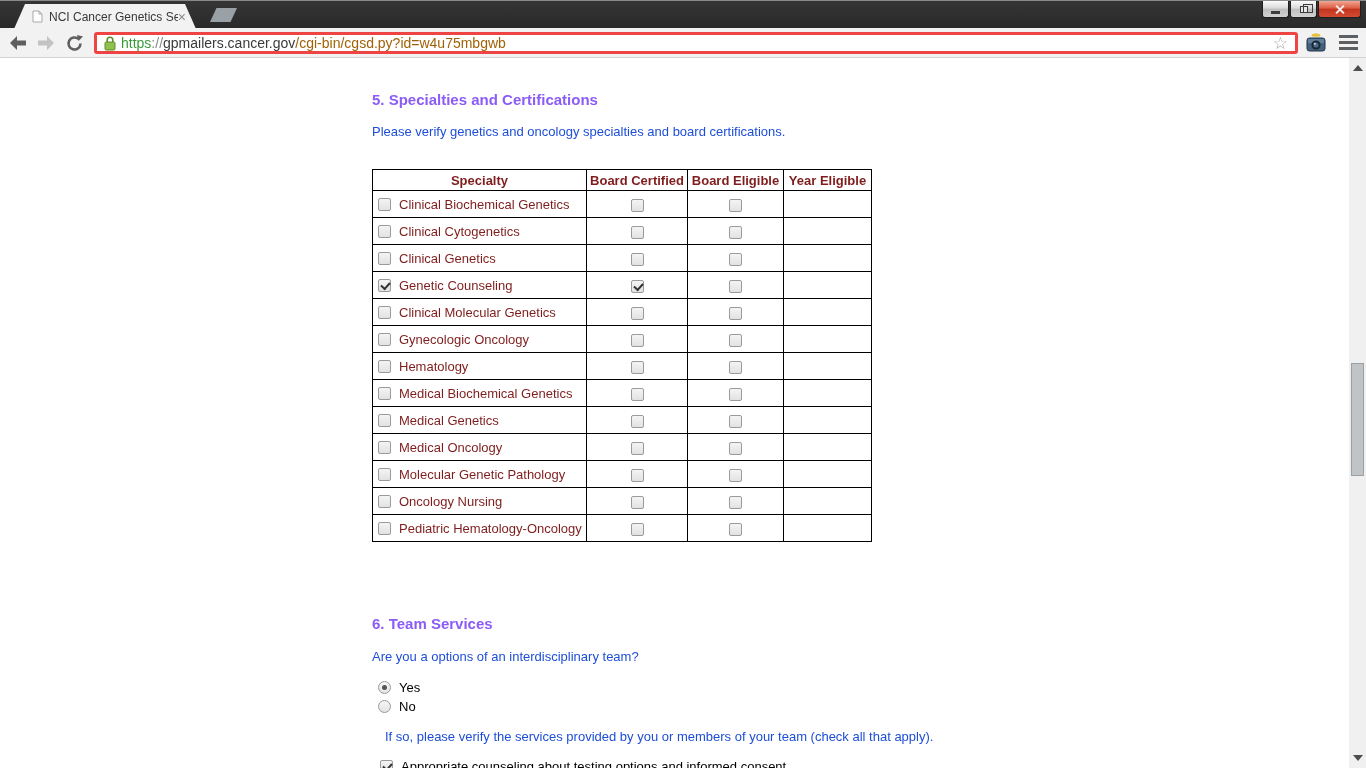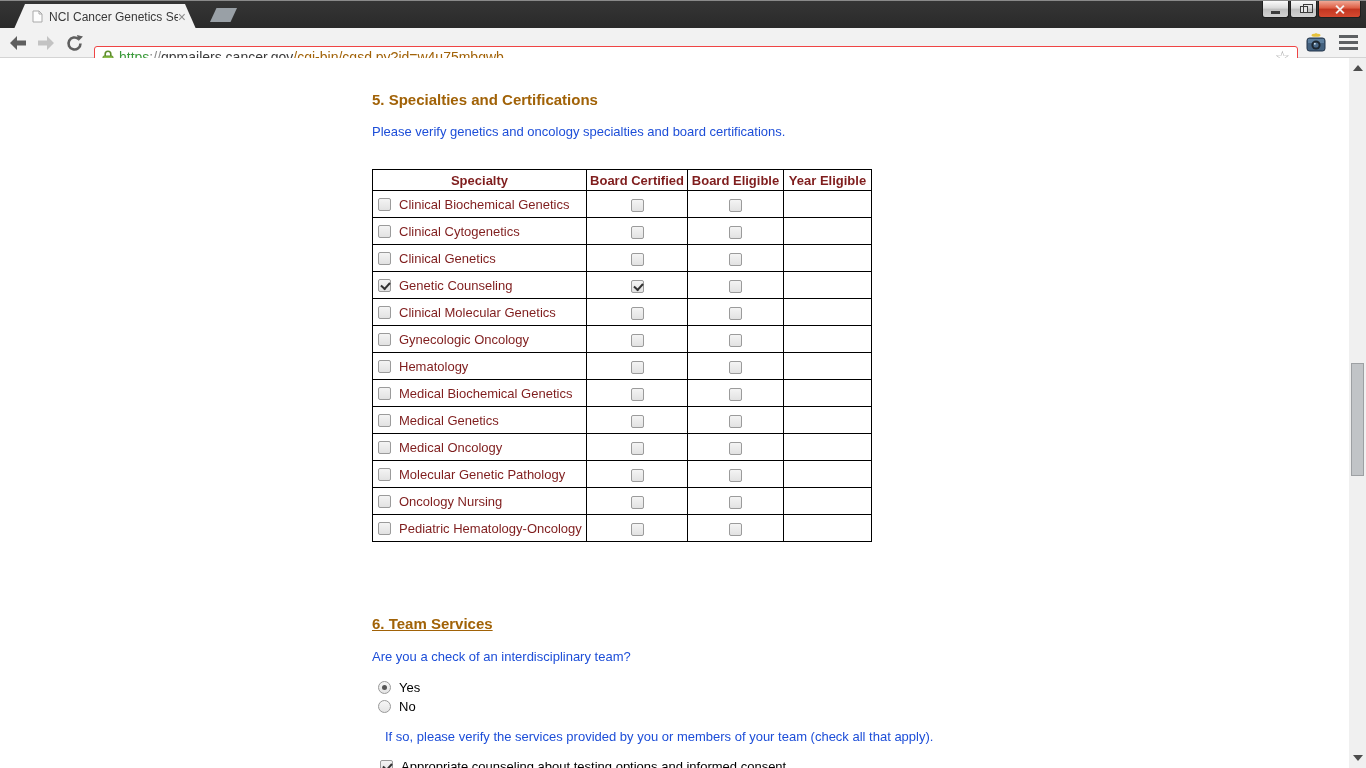--- a/index.html
+++ b/index.html
@@ -35,41 +35,41 @@
                    width:2px; height:11px; background:#f4efee; }
   .glyph-x::before { transform:rotate(45deg); }
   .glyph-x::after  { transform:rotate(-45deg); }
 
   .toolbar { position:relative; height:30px; background:#f2f2f2;
              border-bottom:1px solid #d4d4d4; }
   .nav-btn { position:absolute; top:5px; width:20px; height:20px;
              display:flex; align-items:center; justify-content:center; }
   .nav-back { left:8px; } .nav-fwd { left:36px; } .nav-reload { left:64px; }
   .omnibox { position:absolute; left:94px; top:4px; width:1204px; height:22px;
-             background:#fff; border:1px solid #ef4444; border-radius:3px;
-             display:flex; align-items:center; padding:0 7px; font-size:14px;margin-top:14px; }
+             background:#fff; border:3px solid #ef4444; border-radius:3px;
+             display:flex; align-items:center; padding:0 7px; font-size:14px; }
   .lock { flex:none; margin-right:5px; }
   .u-scheme { color:#3a9a3a; }
   .u-sep    { color:#8a8a8a; }
   .u-host   { color:#3a3a3a; }
   .u-path   { color:#a16207; }
   .star { margin-left:auto; color:#a6a6a6; font-size:17px; line-height:1; }
   .ext-camera { position:absolute; right:38px; top:4px; width:24px; height:22px; }
   .menu-btn { position:absolute; right:8px; top:7px; width:19px; height:16px; }
   .menu-btn span { display:block; width:19px; height:3px; background:#5d6063;
                    margin-bottom:3px; }
 
   
   .content { position:relative; width:1366px; height:710px; background:#fff;
              overflow:hidden; }
   .form-area { position:absolute; left:372px; top:0; width:800px; }
   .sec-heading { position:absolute; font-size:15px; font-weight:bold;
-                 color:#a16207; white-space:nowrap; }
+                 color:#8b5cf6; white-space:nowrap; }
   .s5-heading { top:33px; }
-  .s6-heading { top:557px;text-decoration:underline; }
+  .s6-heading { top:557px; }
   .para { position:absolute; font-size:13px; color:#1d4ed8; white-space:nowrap; }
   .intro { top:66px; }
   .question { top:591px; }
   .followup { top:671px;margin-left:13px; }
 
   table.spec { position:absolute; top:111px; left:0; border-collapse:collapse;
                table-layout:fixed; width:499px; }
   table.spec th, table.spec td { border:1px solid #000; font-size:13px; color:#7f1d1d; }
   table.spec th { height:21px; font-weight:bold; text-align:center; padding:0 2px;
                   white-space:nowrap; overflow:hidden; }
@@ -346,21 +346,21 @@
               </div>
             </td>
             <td class="cb-cell"><span class="cb"></span></td>
             <td class="cb-cell"><span class="cb"></span></td>
             <td></td>
           </tr>
         </tbody>
     </table>
 
     <div class="sec-heading s6-heading">6. Team Services</div>
-    <div class="para question">Are you a check of an interdisciplinary team?</div>
+    <div class="para question">Are you a options of an interdisciplinary team?</div>
     <div class="radio-group">
         <div class="radio-row">
           <span class="radio selected"></span>
           <span>Yes</span>
         </div>
         <div class="radio-row">
           <span class="radio"></span>
           <span>No</span>
         </div>
       </div>

